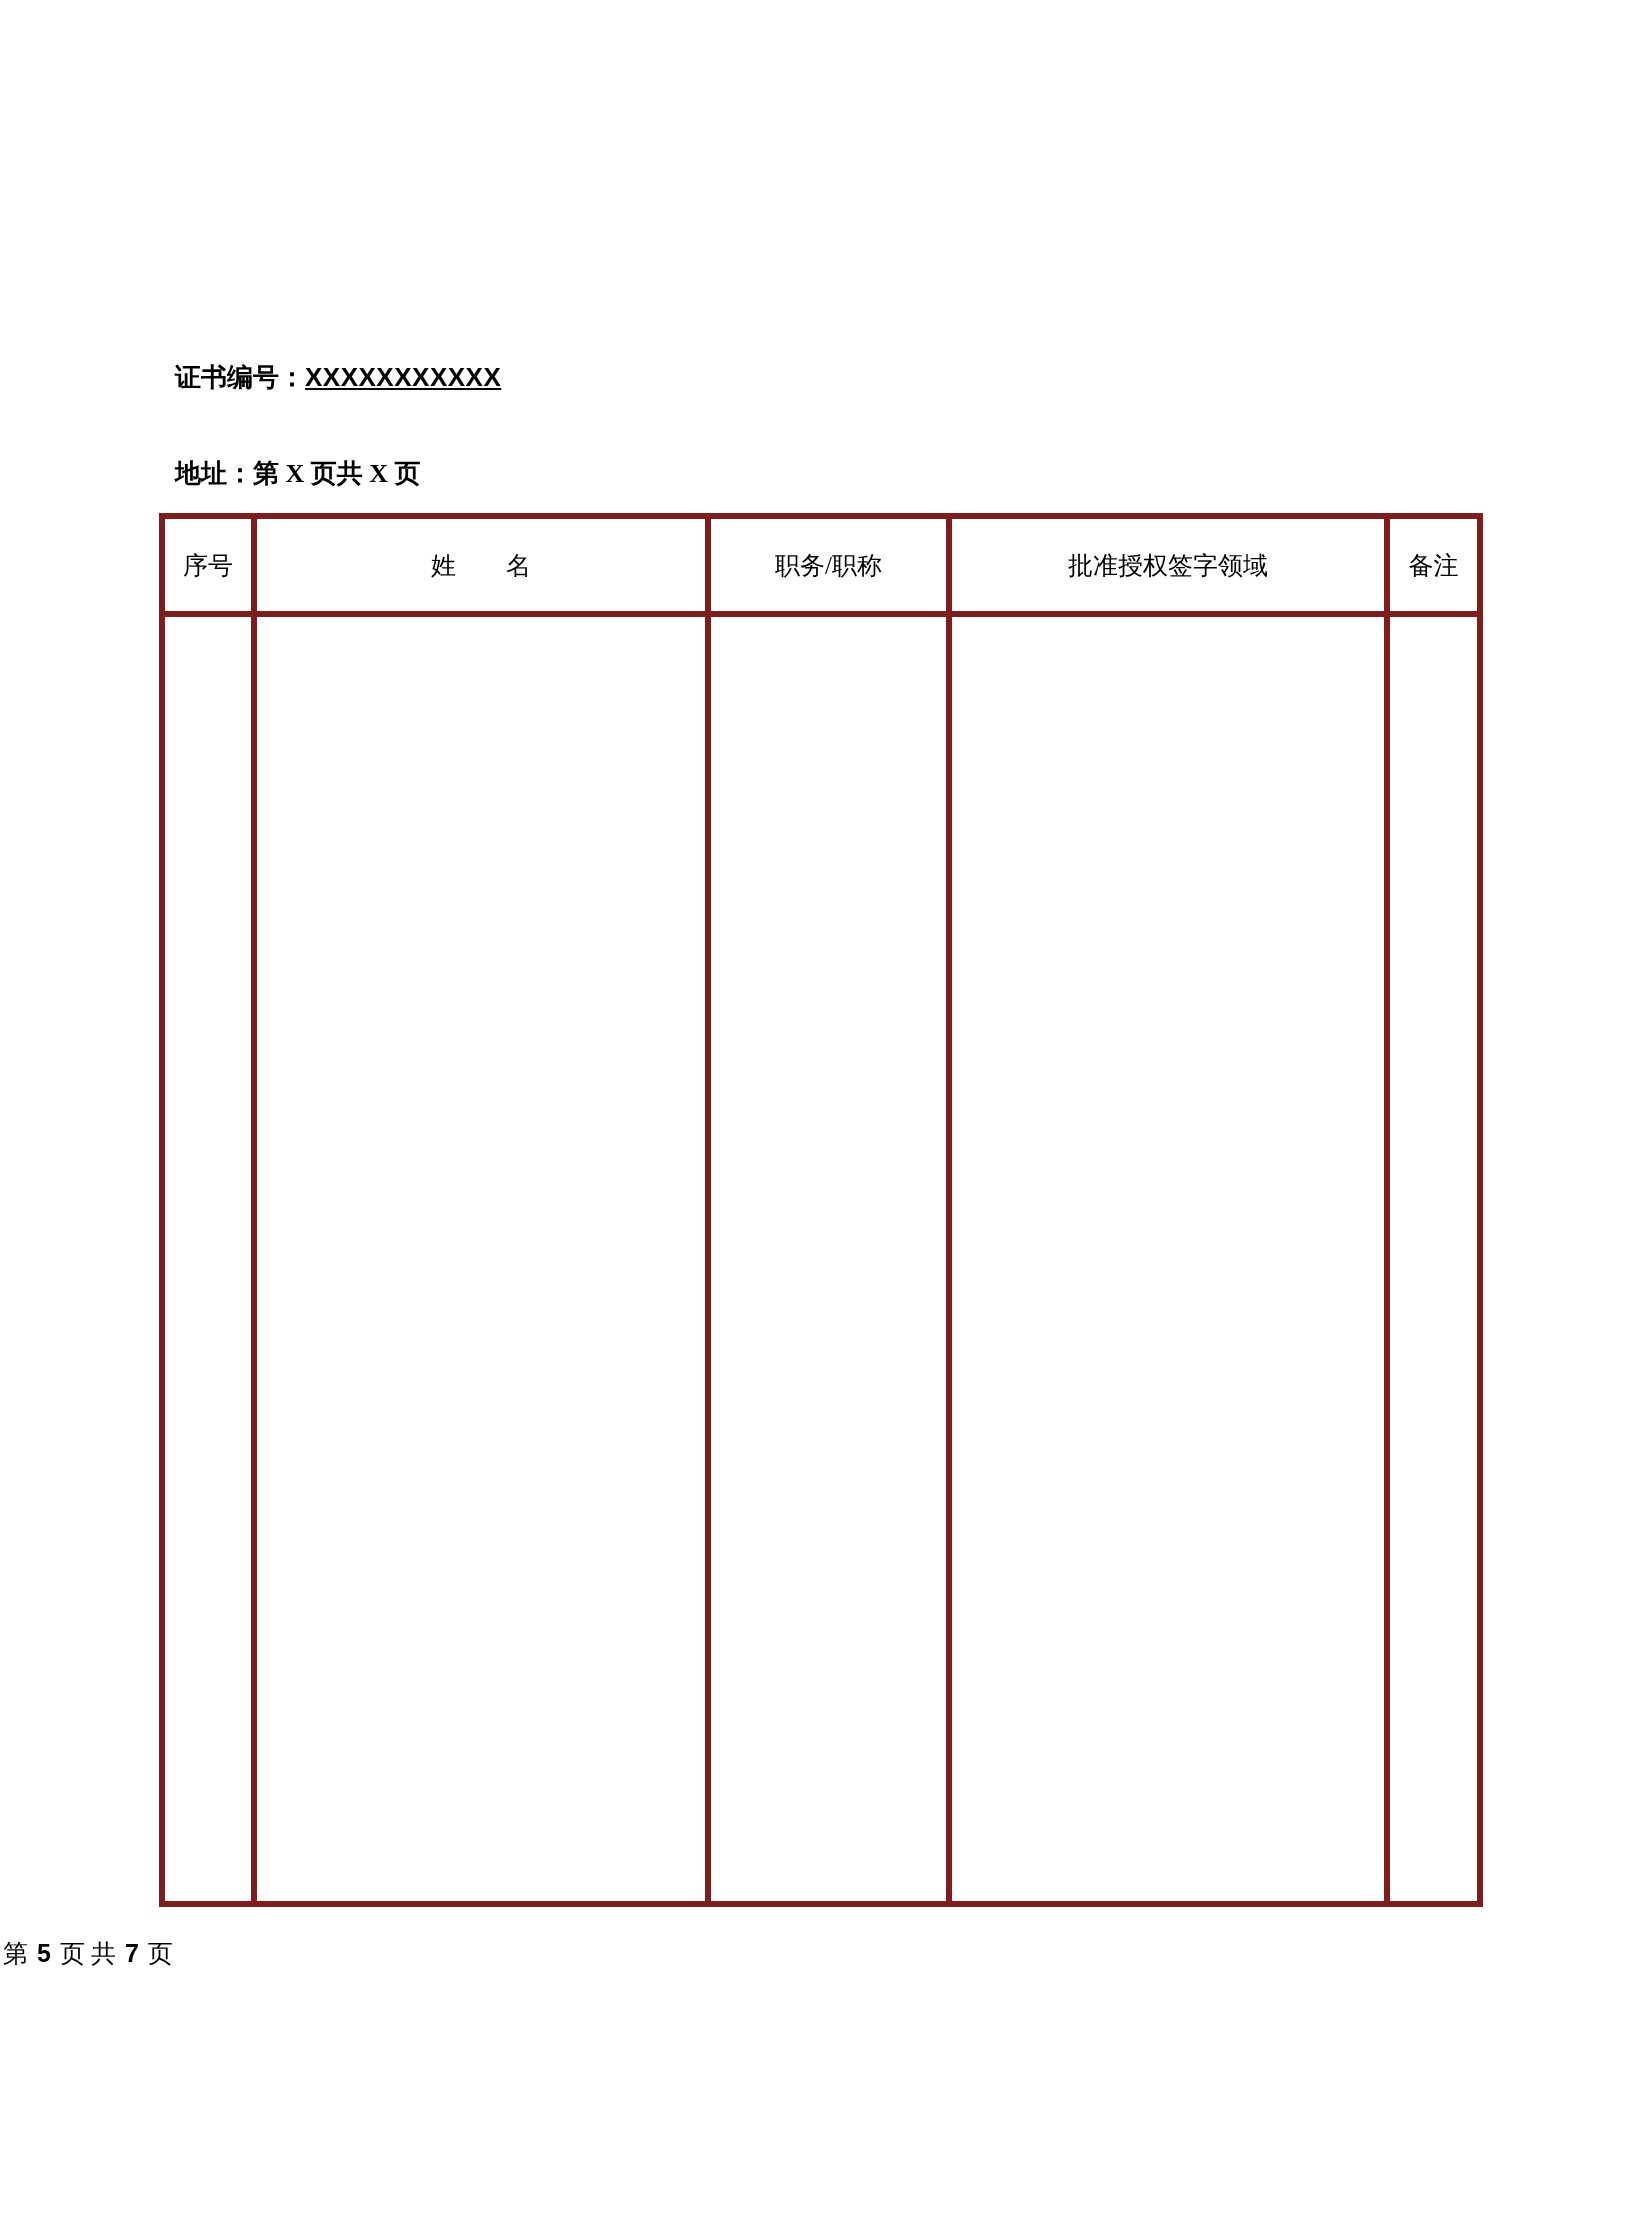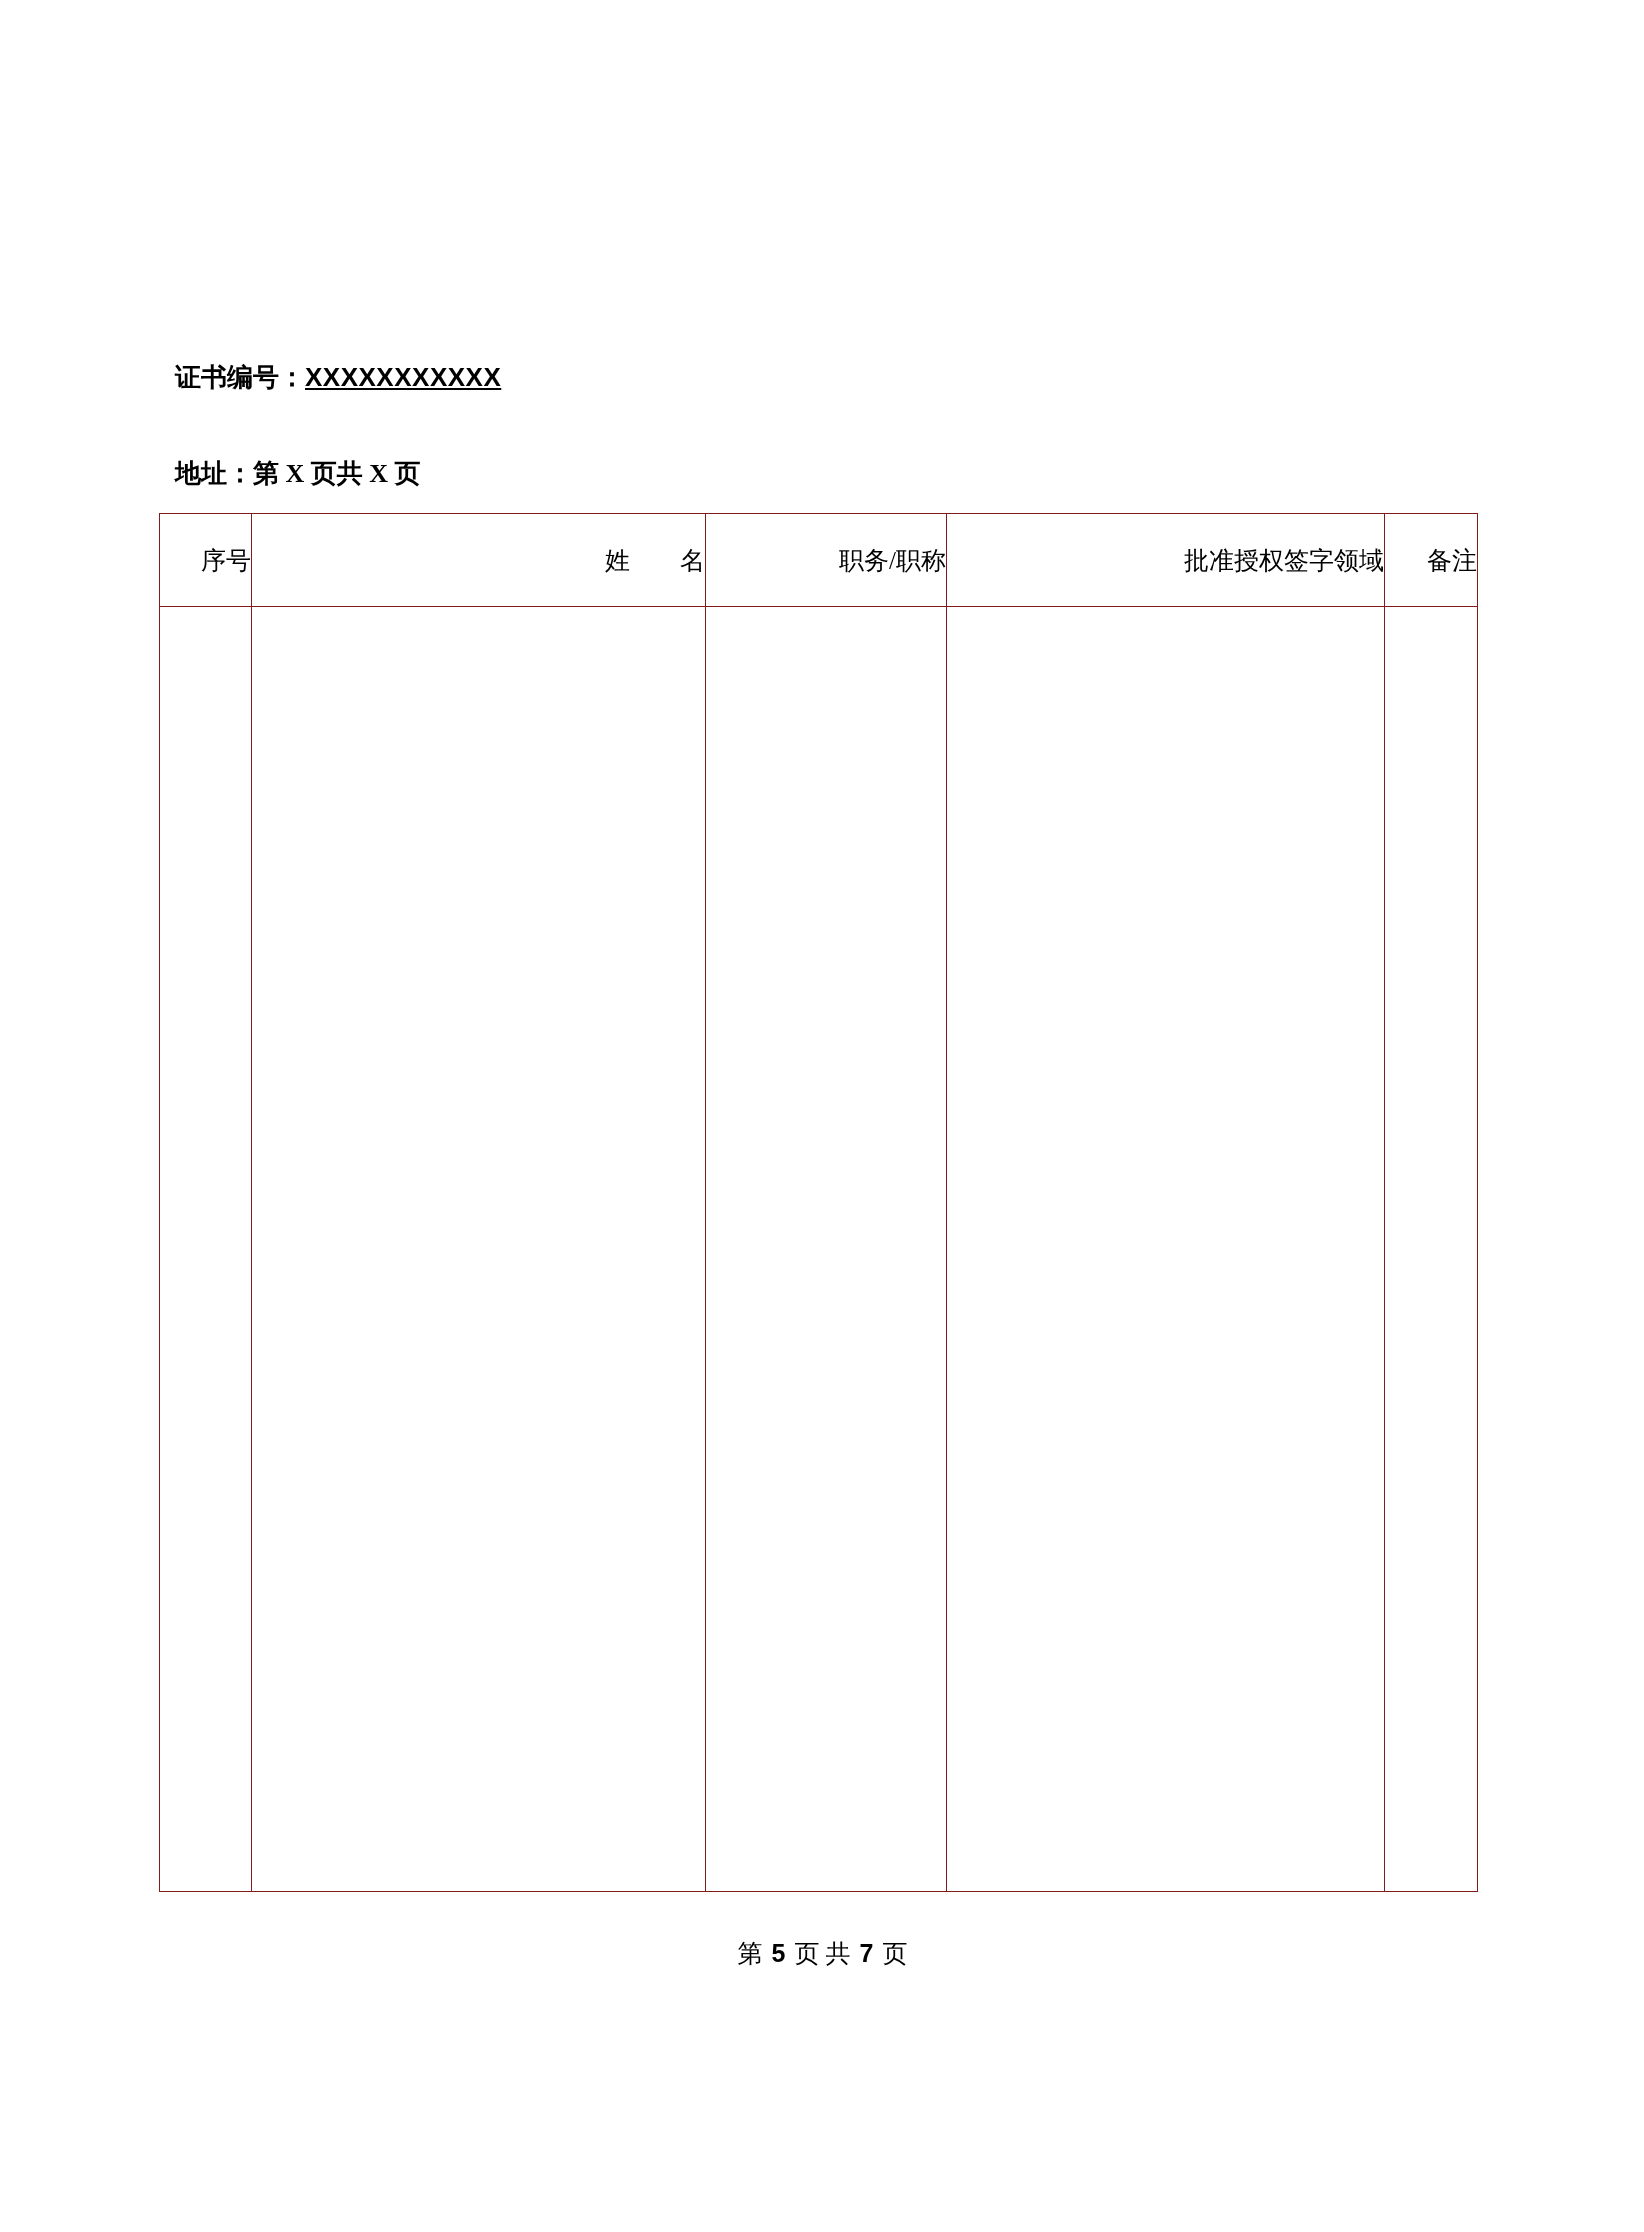--- a/index.html
+++ b/index.html
@@ -77,24 +77,24 @@
     left: 159px;
     top: 513px;
     width: 1316px;
   }
   table.main {
     border-collapse: collapse;
     width: 1316px;
     table-layout: fixed;
   }
   table.main th, table.main td {
-    border: 1px solid #7f1d1d;
+    border: 6px solid #7f1d1d;
     padding: 0;
     vertical-align: middle;
-    text-align: right;
+    text-align: center;
     font-weight: normal;
   }
   table.main thead th {
     height: 92px;
     font-size: 25px;
     font-family: "Liberation Serif", serif;
   }
   table.main tbody td {
     height: 1284px;
   }
@@ -107,21 +107,21 @@
     display: inline-block;
     width: 26px;
   }
 
   
   .footer {
     position: absolute;
     left: 0;
     top: 1937px;
     width: 1645px;
-    text-align: center;
+    text-align: left;
     font-size: 25px;
     white-space: nowrap;
   }
   .footer .num {
     font-family: "Liberation Sans", sans-serif;
     font-weight: bold;
     padding: 0 6px;
   }
   .footer .zh {
     font-family: "Liberation Serif", serif;

